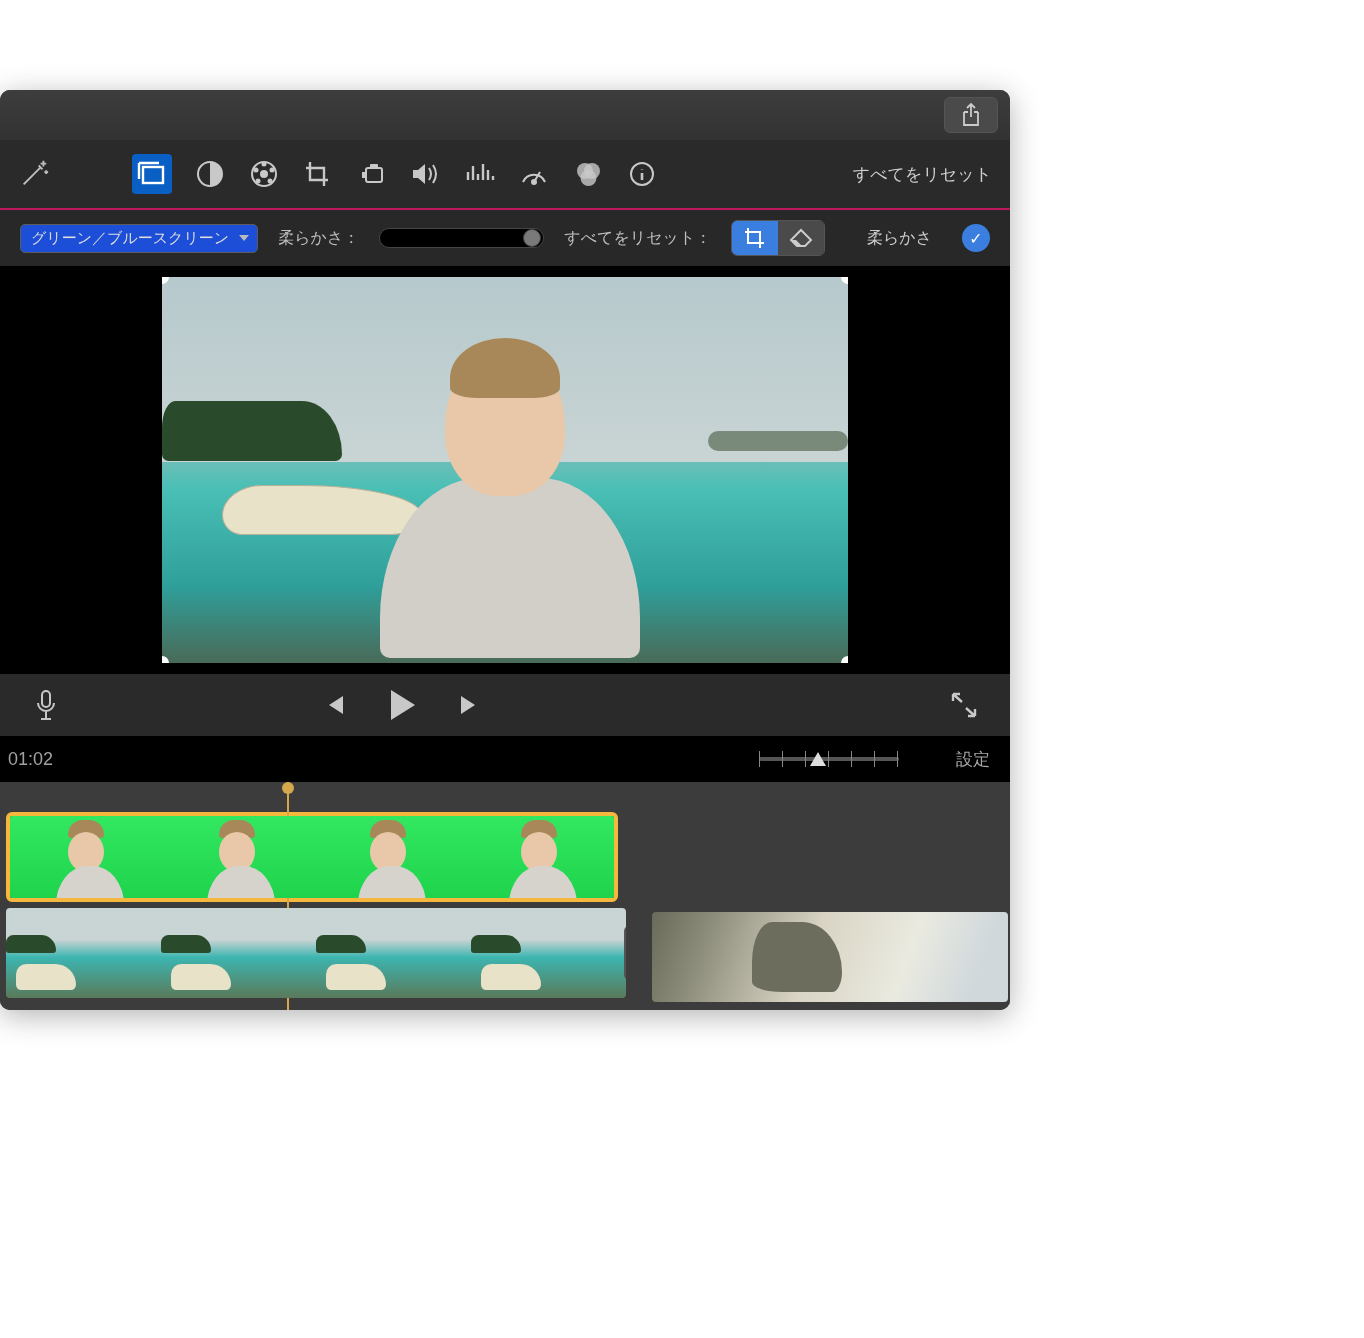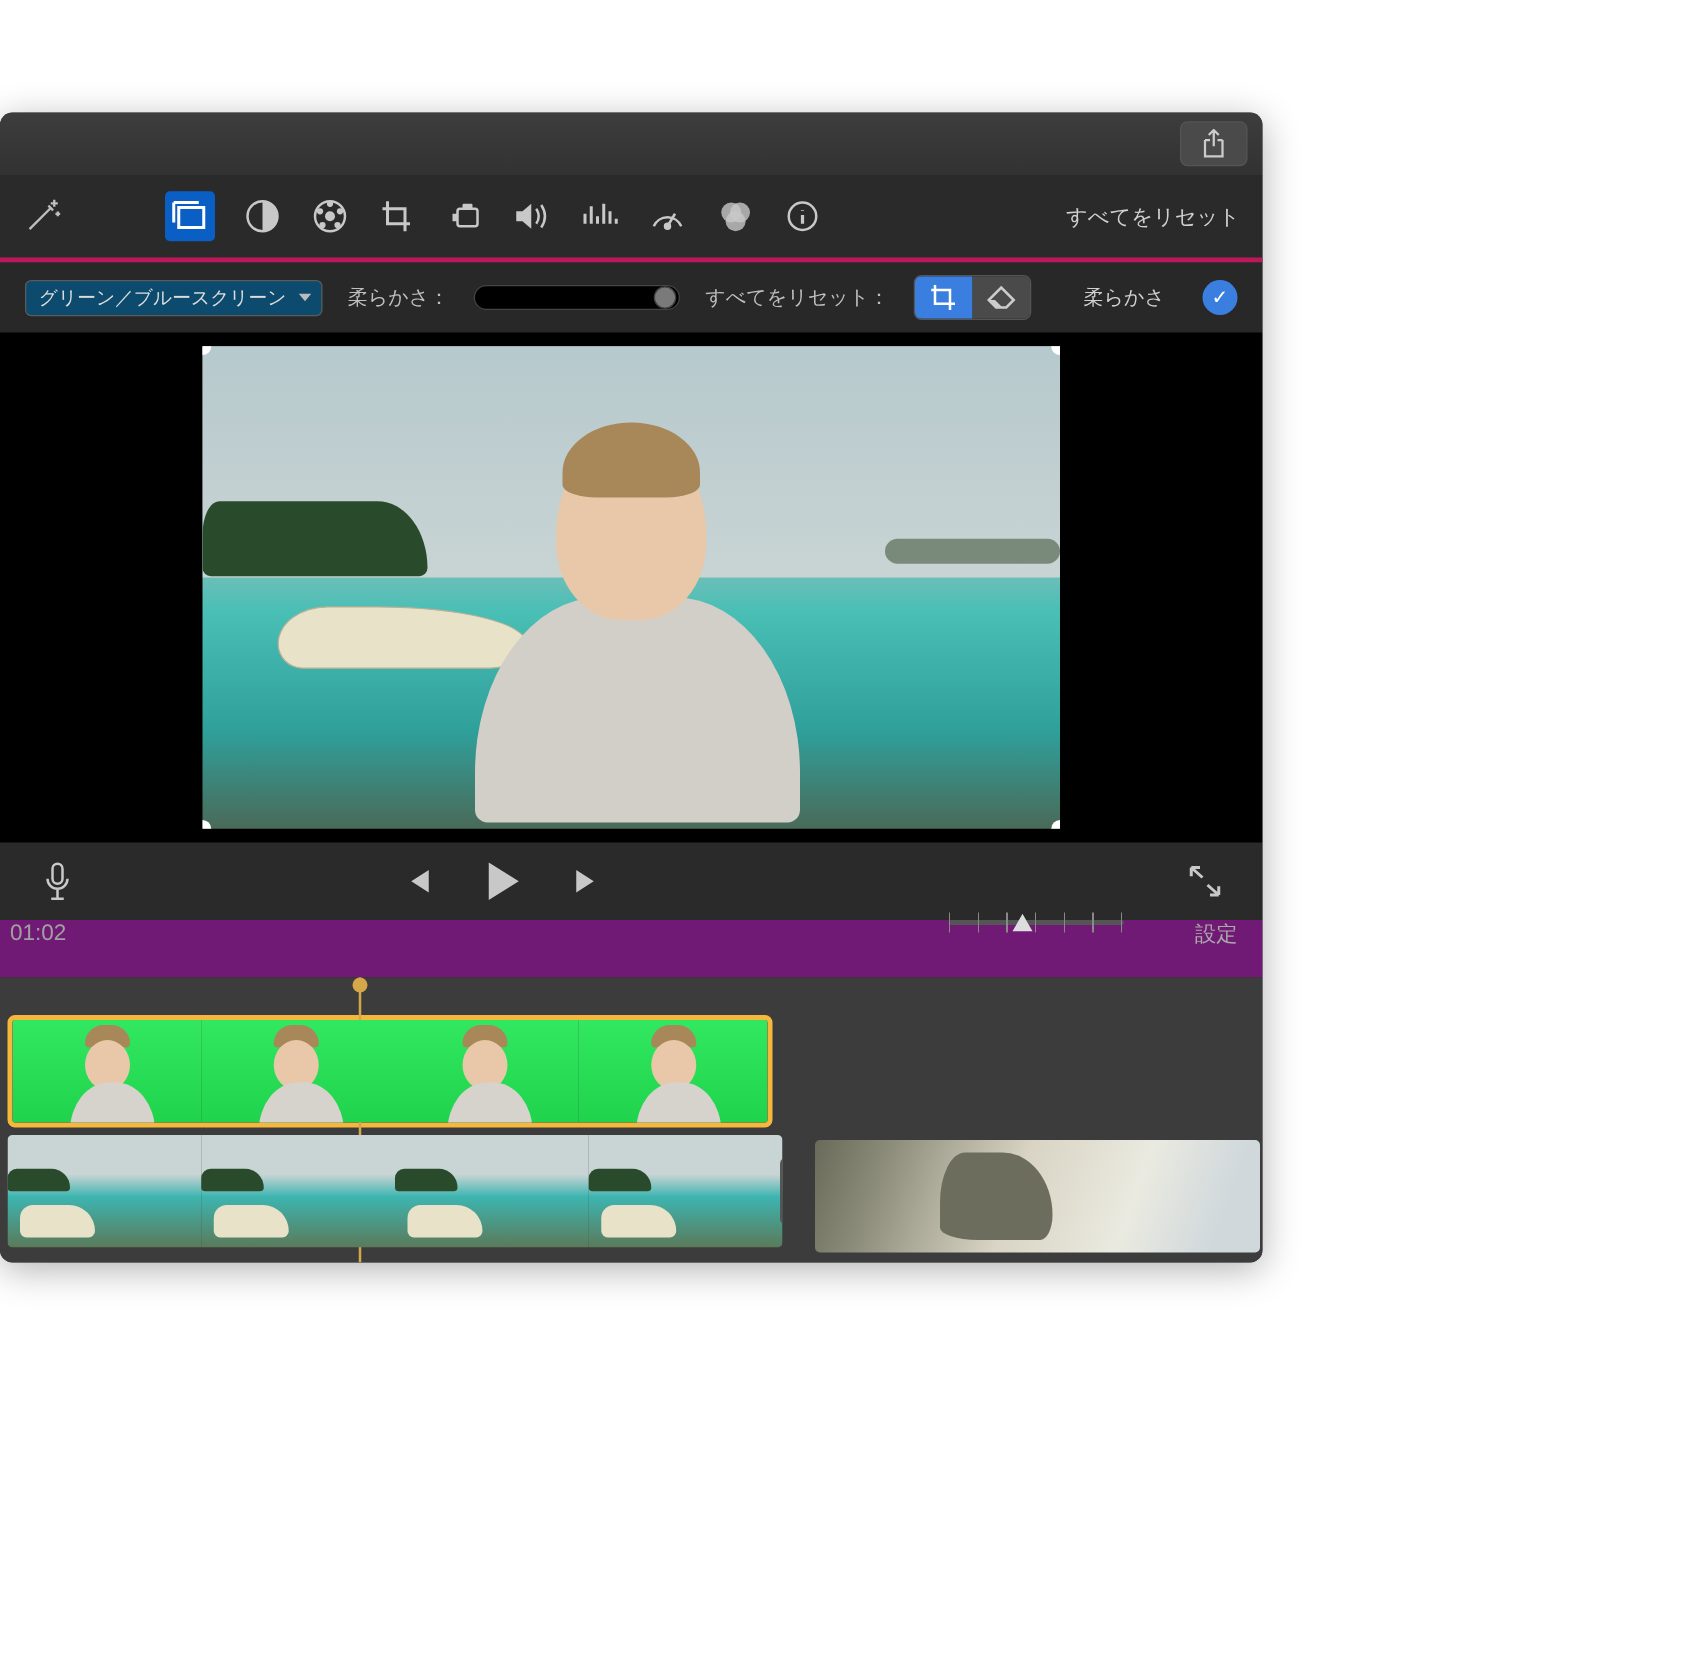--- a/index.html
+++ b/index.html
@@ -36,21 +36,21 @@
     display: flex; align-items: center; justify-content: center;
     color: #ccc;
   }
   .toolbar {
     height: 70px;
     background: #2a2a2a;
     display: flex;
     align-items: center;
     padding: 0 18px;
     gap: 22px;
-    border-bottom: 4px solid #be185d;
+    border-bottom: 2px solid #be185d;
   }
   .toolbar .wand {
     color: #bfbfbf;
     margin-right: 60px;
   }
   .t-icon {
     width: 32px; height: 32px;
     color: #c8c8c8;
     display: flex; align-items: center; justify-content: center;
   }
@@ -70,21 +70,21 @@
     height: 56px;
     background: #282828;
     display: flex;
     align-items: center;
     padding: 0 20px;
     gap: 20px;
     font-size: 16px;
     color: #bfbfbf;
   }
   .dropdown {
-    background: #0c4a6e;
+    background: #1d4ed8;
     border: 1px solid #5c5c5c;
     border-radius: 5px;
     padding: 4px 28px 4px 10px;
     color: #ddd;
     position: relative;
     font-size: 15px;
   }
   .dropdown::after {
     content:"";
     position:absolute;
@@ -161,22 +161,22 @@
     height: 62px; background:#2a2a2a;
     display:flex;align-items:center;
     padding:0 30px;
     color:#ccc;
     gap:50px;
   }
   .transport .center{margin:0 auto;display:flex;gap:36px;align-items:center;}
   .transport .fs{margin-left:auto;}
 
   .time-bar{
-    height:46px;background:#701a75;
-    display:flex;align-items:flex-start;padding:0 8px;
+    height:46px;background:#000000;
+    display:flex;align-items:center;padding:0 8px;
     color:#a0a0a0;font-size:18px;
   }
   .zoom-slider{
     margin-left:auto;width:140px;height:4px;background:#555;border-radius:2px;position:relative;
   }
   .zoom-slider::before{content:"";position:absolute;left:0;right:0;top:-6px;height:16px;
     background:repeating-linear-gradient(90deg,#888 0,#888 1px,transparent 1px,transparent 23px);}
   .zoom-thumb{position:absolute;left:42%;top:50%;transform:translate(-50%,-50%);
     border-left:8px solid transparent;border-right:8px solid transparent;border-bottom:14px solid #ddd;}
   .settings-lbl{margin-left:57px;color:#aaa;font-size:17px;margin-right:12px;}

